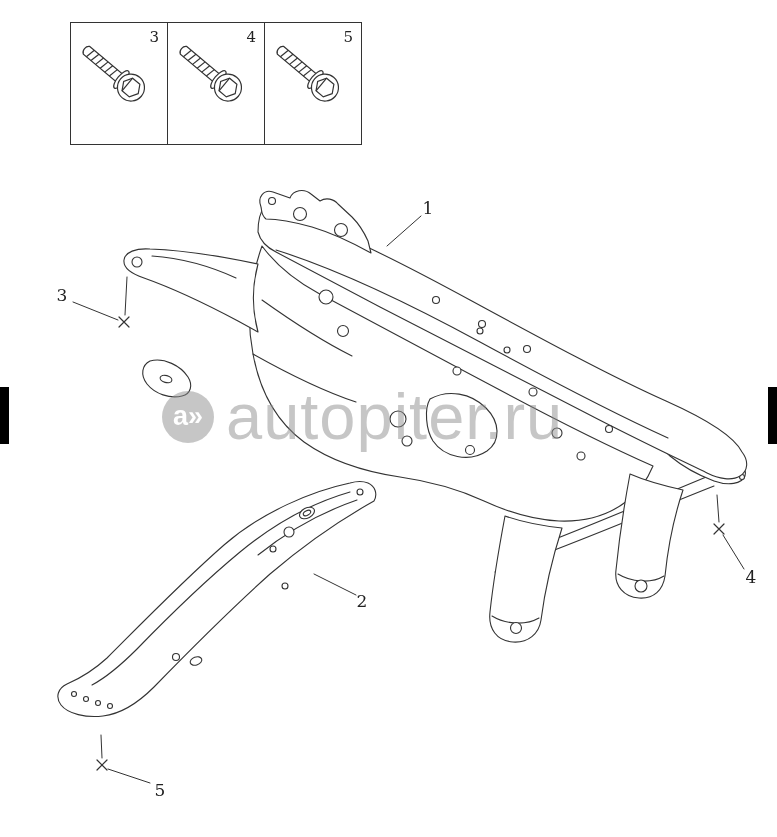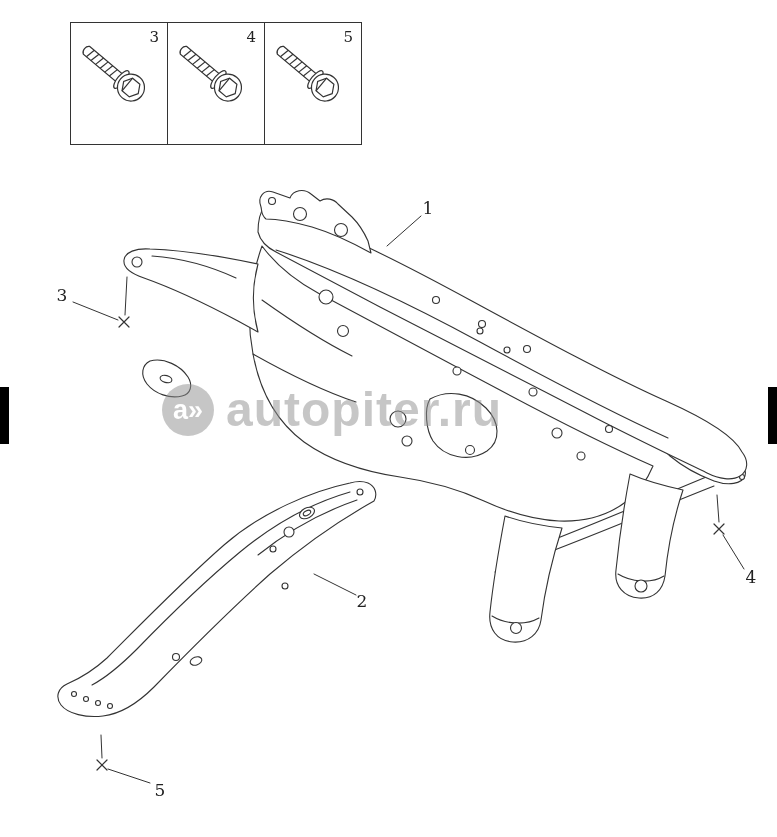--- a/index.html
+++ b/index.html
@@ -62,21 +62,21 @@
     display:flex;align-items:center;gap:12px;
     opacity:.5;pointer-events:none;
   }
   .wm-logo{
     width:52px;height:52px;border-radius:50%;
     background:var(--wm);color:#fff;
     display:flex;align-items:center;justify-content:center;
     font-weight:bold;font-size:27px;
   }
   .wm-text{
-    font-weight:bold;font-size:48px;color:var(--wm);
+    font-weight:normal;font-size:65px;color:var(--wm);
     letter-spacing:1px;line-height:1;
   }
 </style>
 </head>
 <body>
 
 <div class="page">
 
   <div class="edge-bar left"></div>
   <div class="edge-bar right"></div>

